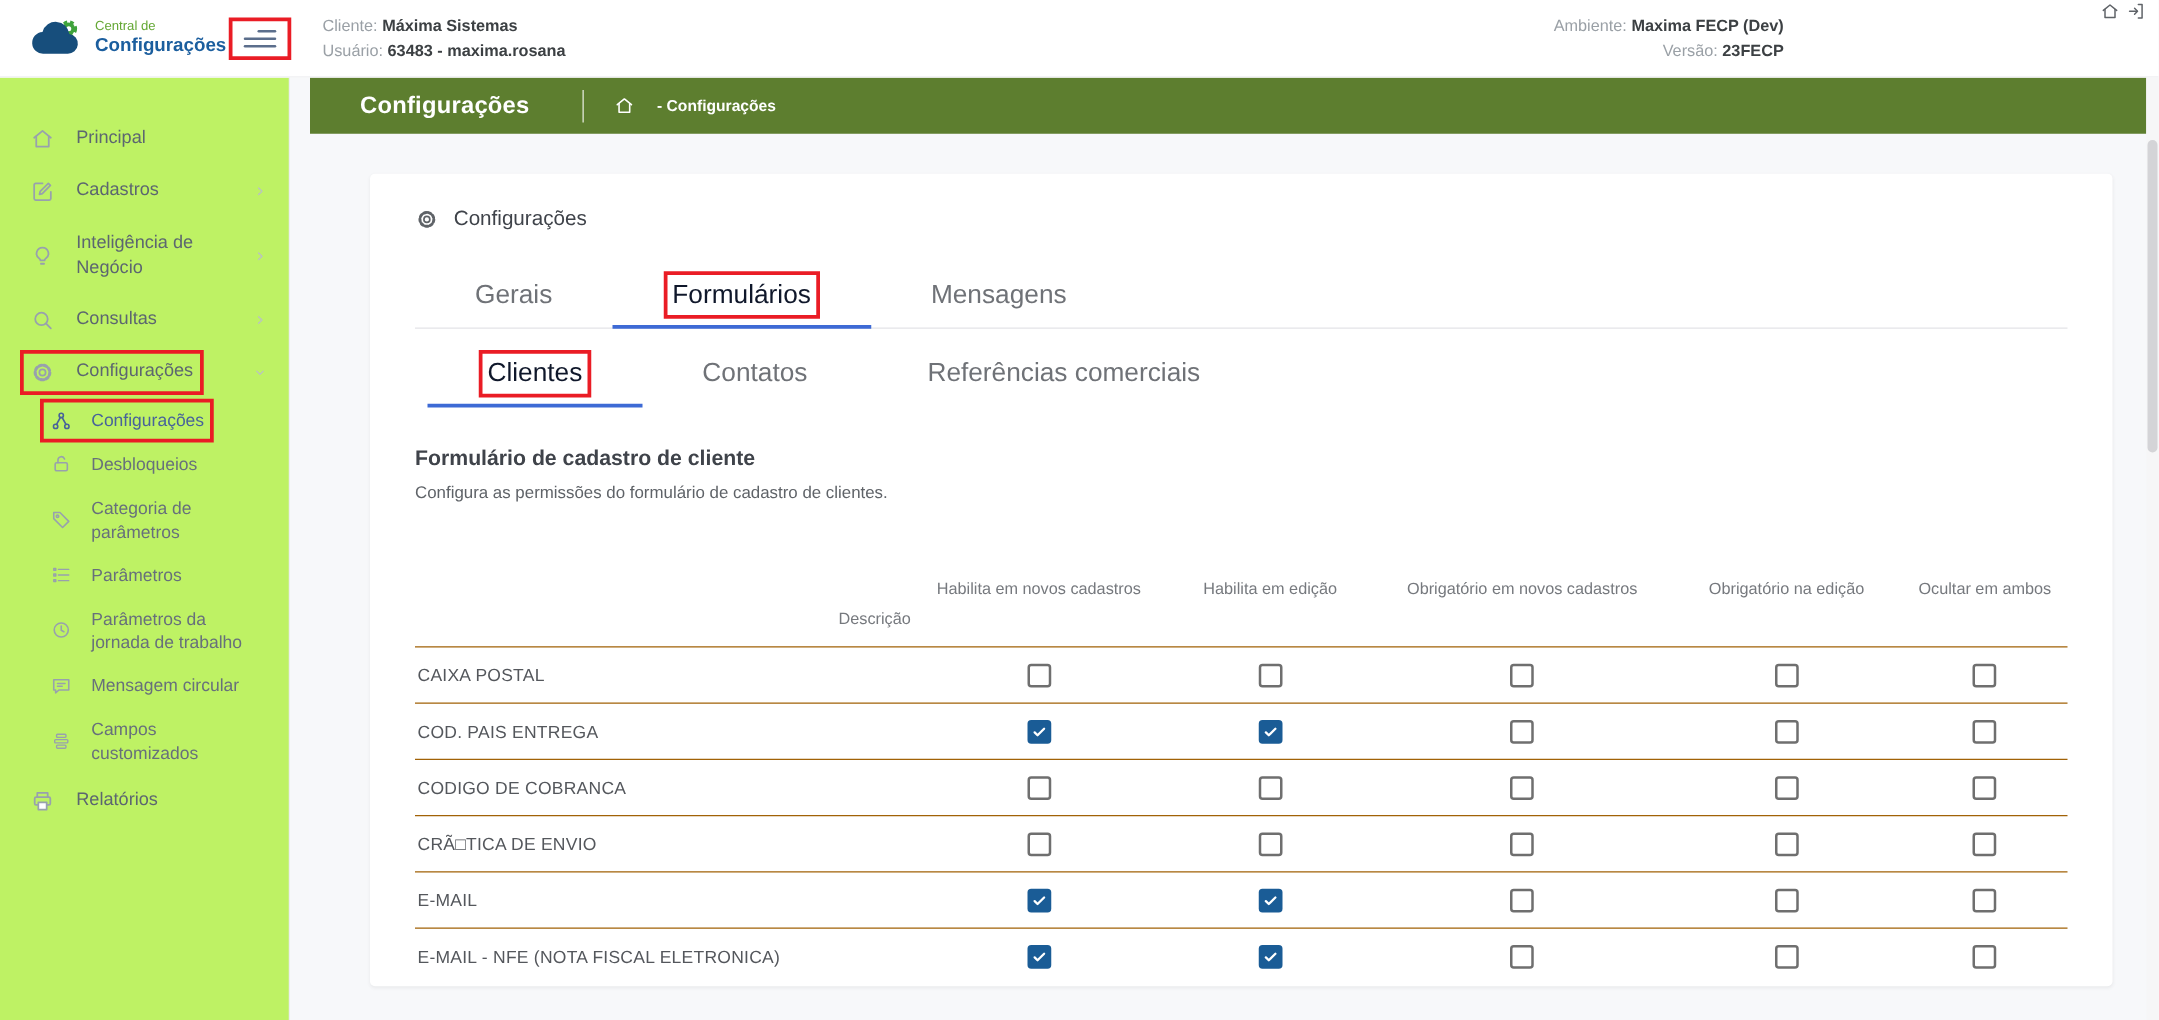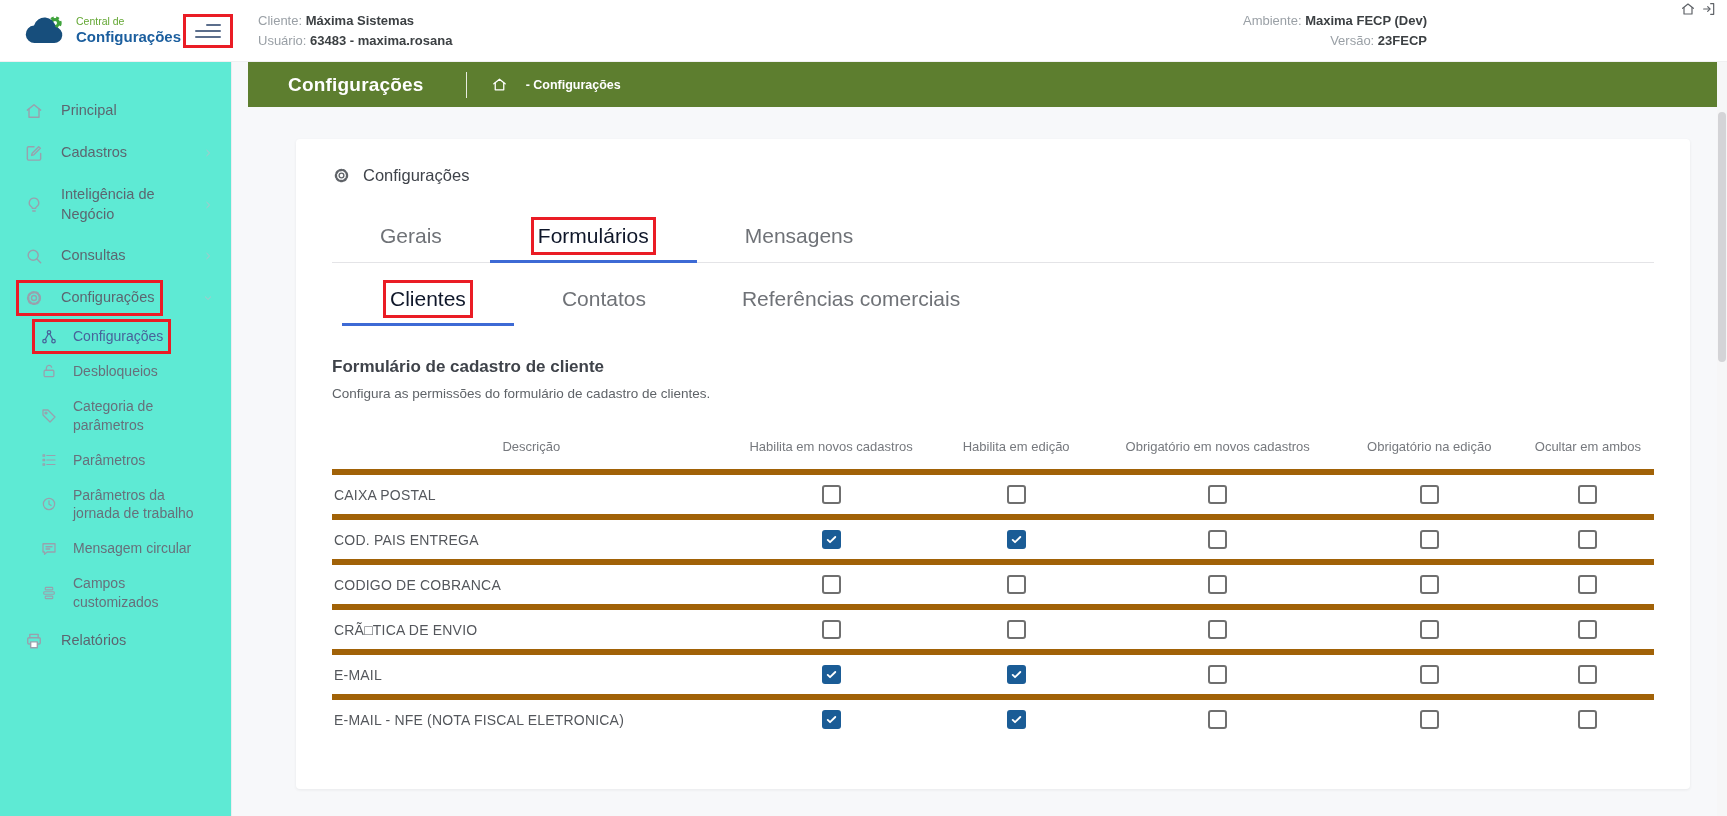--- a/index.html
+++ b/index.html
@@ -21,21 +21,21 @@
   .client-info .lab { color:#9aa0a6;margin-top:36px; }
   .client-info b { color:#3c4043; font-weight:bold; }
   .env-info { margin-left:auto; margin-right:300px; display:flex; flex-direction:column; gap:5px;
               font-size:13px; text-align:right; }
   .env-info .lab { color:#9aa0a6; }
   .env-info b { color:#3c4043; font-weight:bold; }
   .top-icons { position:absolute; top:1px; right:10px; display:flex; gap:5px; color:#5f6368; }
   .top-icons .icon { width:16px; height:16px; cursor:pointer; }
 
   
-  .sidebar { position:absolute; top:62px; left:0; bottom:0; width:232px; background:#5eead4;
+  .sidebar { position:absolute; top:62px; left:0; bottom:0; width:232px; background:#bef264;
              border-right:1px solid #ececef; padding-top:28px; z-index:5; }
   .side-item { display:flex; align-items:center; padding:11px 16px 11px 24px; gap:0; color:#5c6670;
                font-size:14.5px; cursor:pointer; }
   .side-item .item-main { display:flex; align-items:center; gap:17px; }
   .side-item .icon { width:20px; height:20px; color:#98a1ad; flex:none; }
   .side-item .lbl { max-width:138px; line-height:1.35; }
   .side-item .chev { margin-left:auto; width:14px; height:14px; color:#b9bfc8; flex:none; }
   .side-item.sub { padding:8px 16px 8px 40px; font-size:14px; color:#67707b; }
   .side-item.sub .item-main { gap:15px; }
   .side-item.sub .icon { width:18px; height:18px; }
@@ -66,22 +66,22 @@
   .tab.annotated .tab-label { outline:3px solid #ea1c25; outline-offset:4px; }
 
   .section { margin-top:32px; }
   .sec-title { font-size:17px; color:#3f434a; font-weight:bold; }
   .sec-desc { margin-top:9px; font-size:13.5px; color:#5f6368; }
 
   .grid-table { margin-top:24px; }
   .t-head, .t-row { display:grid; grid-template-columns:30% 15.5% 12.5% 18% 14% 10%; align-items:center; }
   .t-head { padding:14px 0 15px; color:#76797e; font-size:13px; }
   .t-head .th { text-align:center; }
-  .t-head .th:first-child { text-align:center; padding-left:2px; }
-  .t-row { height:45px; border-top:6px solid #a16207; color:#54575c; font-size:14px; }
+  .t-head .th:first-child { text-align:right; padding-left:2px;margin-top:48px; }
+  .t-row { height:45px; border-top:1px solid #a16207; color:#54575c; font-size:14px; }
   .t-row .desc { padding-left:2px; letter-spacing:.2px; }
   .cellc { display:flex; justify-content:center; }
   .cb { width:19px; height:19px; border-radius:3px; cursor:pointer; }
   .cb.off { border:2px solid #6f6f6f; background:#fff; }
   .cb.off-disabled { border:2px solid #c6c6c6; background:#fff; }
   .cb.on { background:#1a5c96; display:flex; align-items:center; justify-content:center; }
   .cb.on svg { width:13px; height:13px; }
 
   
   .scrollbar { position:absolute; top:62px; right:0; bottom:0; width:10px; background:#f6f6f7; z-index:20; }

